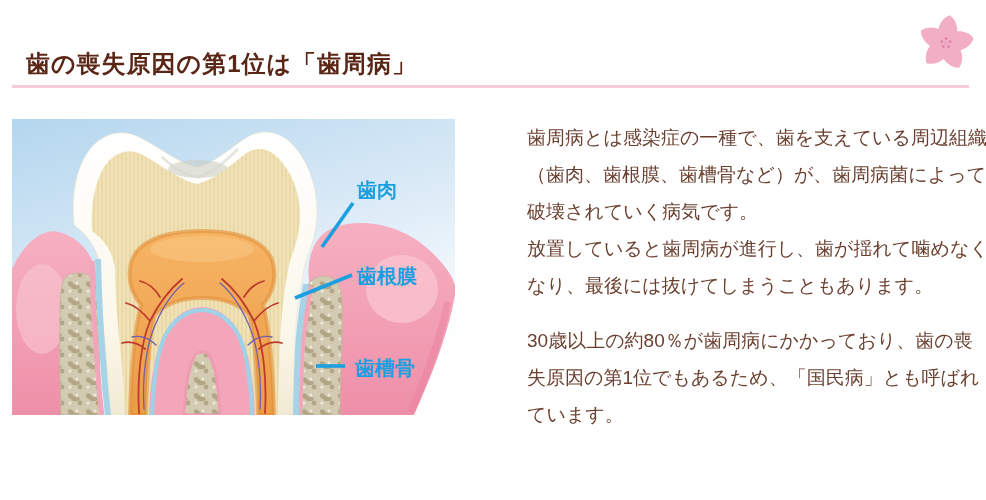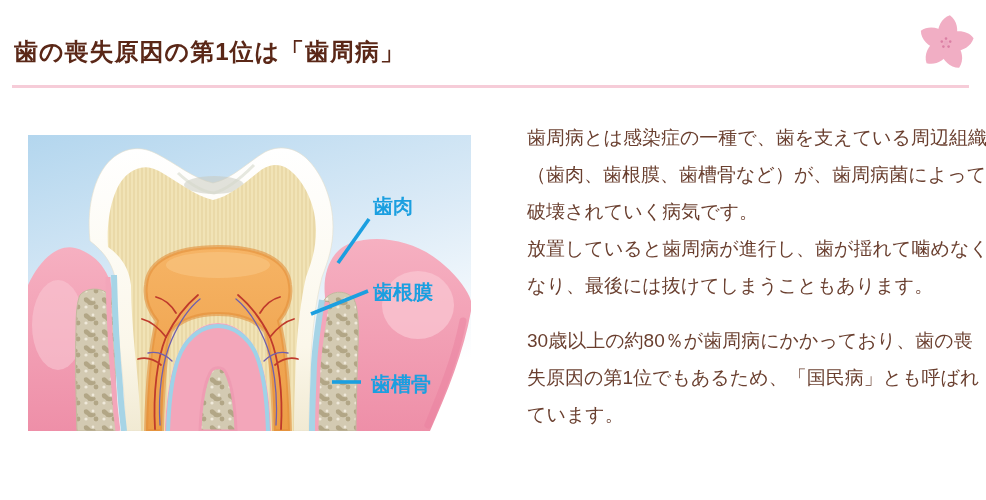--- a/index.html
+++ b/index.html
@@ -2,27 +2,27 @@
 <html><head>
 <meta charset="utf-8">
 <style>
   html,body{margin:0;padding:0;background:#ffffff;}
   .page{
     position:relative;width:986px;height:500px;background:#ffffff;overflow:hidden;
     font-family:"Liberation Sans","DejaVu Sans",sans-serif;
   }
   
   .page-title{
-    position:absolute;left:14px;top:36px;margin:0;
+    position:absolute;left:14px;top:36px;margin:12px;
     font-size:24px;font-weight:bold;letter-spacing:1px;color:#5a2717;
   }
   .divider{position:absolute;left:12px;top:85px;width:957px;height:3px;background:#f6ccd8;}
   .sakura{position:absolute;left:914px;top:10px;width:64px;height:64px;}
   
-  .illustration{position:absolute;left:12px;top:119px;width:443px;height:296px;margin:16px;}
+  .illustration{position:absolute;left:12px;top:119px;width:443px;height:296px;margin:0;}
   .illustration svg{display:block;width:443px;height:296px;}
   .lbl{
     font-family:"Liberation Sans","DejaVu Sans",sans-serif;
     font-weight:bold;font-size:20px;fill:#1b9fe0;
   }
   
   .body-text{position:absolute;left:527px;top:119px;width:462px;color:#6a3f2f;}
   .body-text p{margin:0 0 18px 0;font-size:19px;line-height:37px;}
   .ln{display:block;}
 </style>

